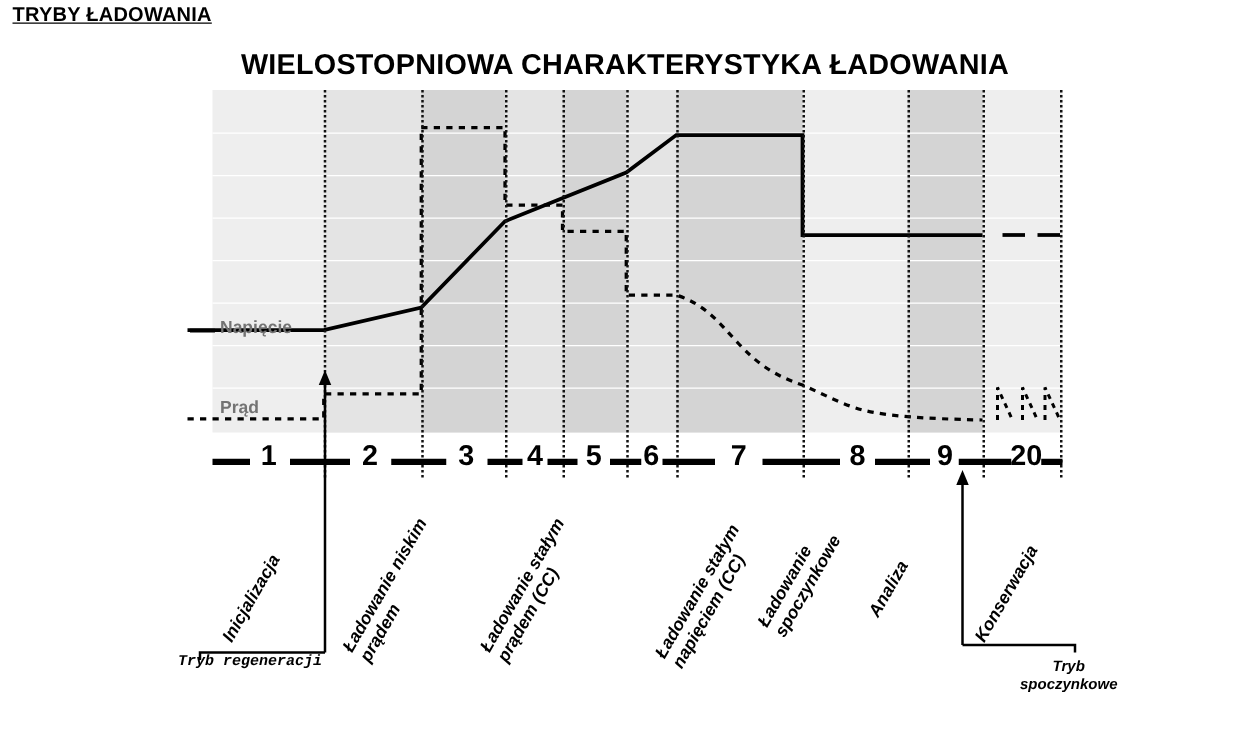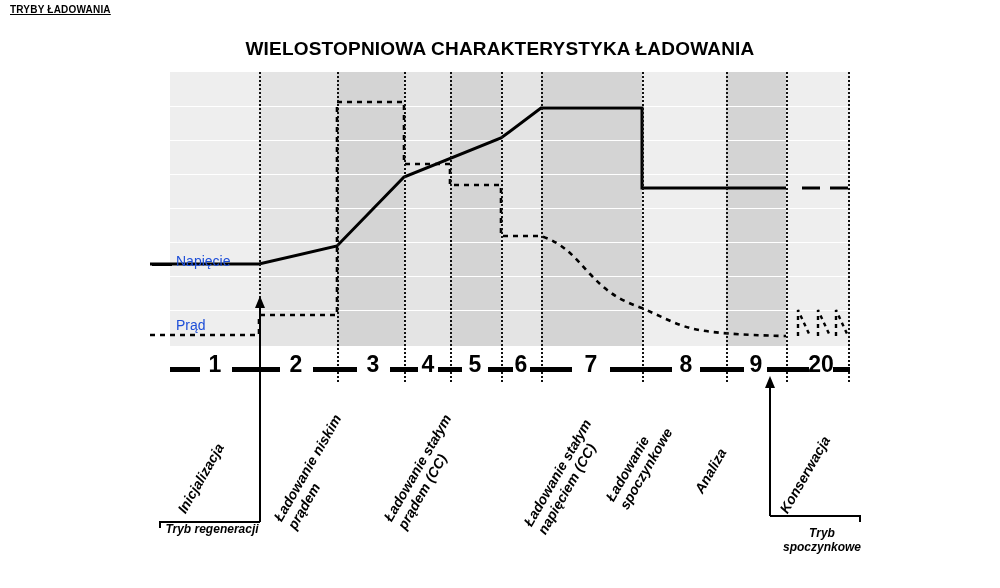--- a/index.html
+++ b/index.html
@@ -13,33 +13,33 @@
     position: relative;
     font-family: "Liberation Sans", sans-serif;
     color: #000;
     overflow: hidden;
   }
 
   #page-title {
     position: absolute;
     left: 10px;
     top: 4px;
-    font-size: 10px;
+    font-size: 16px;
     font-weight: bold;
     text-decoration: underline;
     letter-spacing: 0.2px;
   }
 
   #chart-title {
     position: absolute;
     left: 0;
     right: 0;
     top: 38px;
     text-align: center;
-    font-size: 19px;
+    font-size: 23px;
     font-weight: bold;
     letter-spacing: 0.2px;
   }
 
   
   #plot {
     position: absolute;
     left: 170px;
     top: 72px;
     width: 680px;
@@ -108,21 +108,22 @@
     font-weight: bold;
     white-space: nowrap;
   }
   .vlabel.two {
     line-height: 16px;
   }
 
   .axis-label {
     position: absolute;
     font-size: 14px;
-    color: #1d4ed8;
+    color: #737373;
+    font-weight: bold;
   }
   .axis-rule {
     position: absolute;
     height: 3px;
     background: #000;
   }
 
   .mode-note {
     position: absolute;
     font-size: 12px;
@@ -239,23 +240,23 @@
 
 <div class="vlabel" style="left:705px;top:480px;">Analiza</div>
 
 <div class="vlabel" style="left:790px;top:500px;">Konserwacja</div>
 
 <svg class="mode-arrow" style="left:150px;top:290px;width:130px;height:240px;">
   <path d="M 10,238 L 10,232 L 110,232" fill="none" stroke="#000" stroke-width="2"></path>
   <path d="M 110,232 L 110,16" fill="none" stroke="#000" stroke-width="2"></path>
   <path d="M 110,6 L 105,18 L 115,18 Z" fill="#000"></path>
 </svg>
-<div class="mode-note" style="left:152px;top:522px;width:120px;">Tryb regeneracji</div>
+<div class="mode-note" style="left:140px;top:522px;width:120px;font-family:Liberation Mono, monospace;">Tryb regeneracji</div>
 
 <svg class="mode-arrow" style="left:760px;top:370px;width:120px;height:160px;">
   <path d="M 100,152 L 100,146 L 10,146" fill="none" stroke="#000" stroke-width="2"></path>
   <path d="M 10,146 L 10,16" fill="none" stroke="#000" stroke-width="2"></path>
   <path d="M 10,6 L 5,18 L 15,18 Z" fill="#000"></path>
 </svg>
-<div class="mode-note" style="left:757px;top:526px;width:130px;">
+<div class="mode-note" style="left:790px;top:526px;width:130px;">
   <div>Tryb</div>
   <div>spoczynkowe</div>
 </div>
 
 </body></html>

